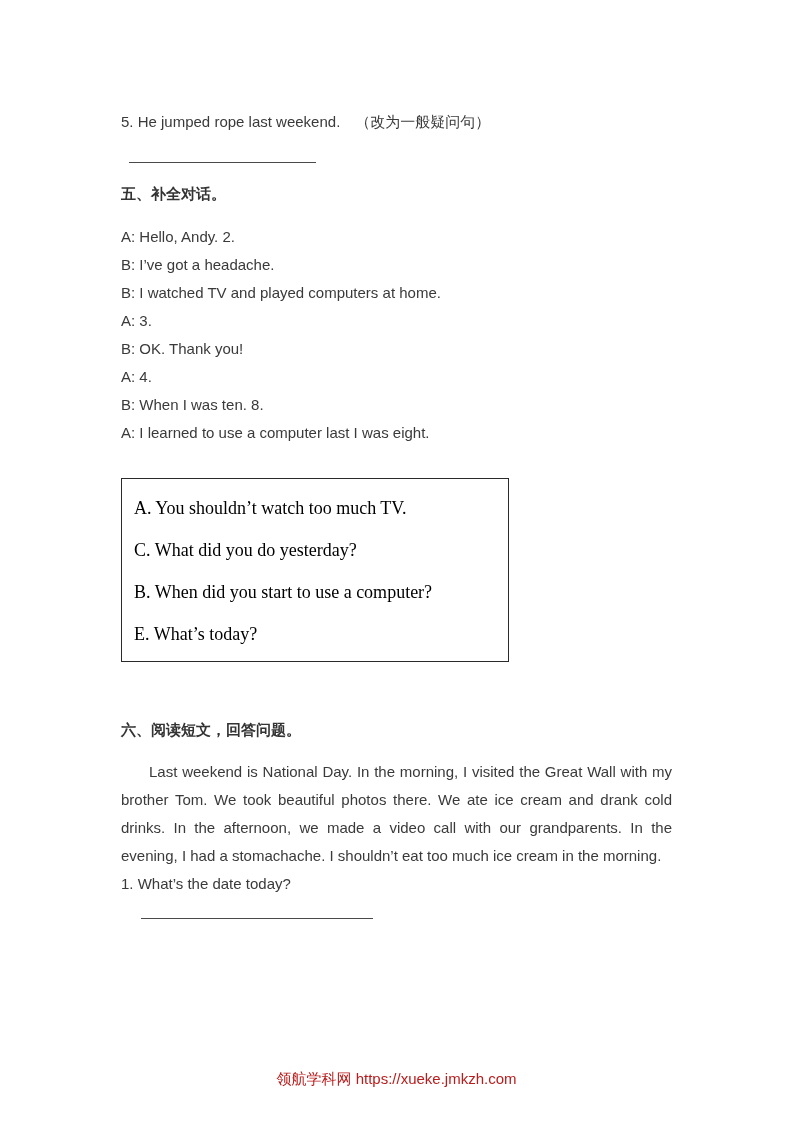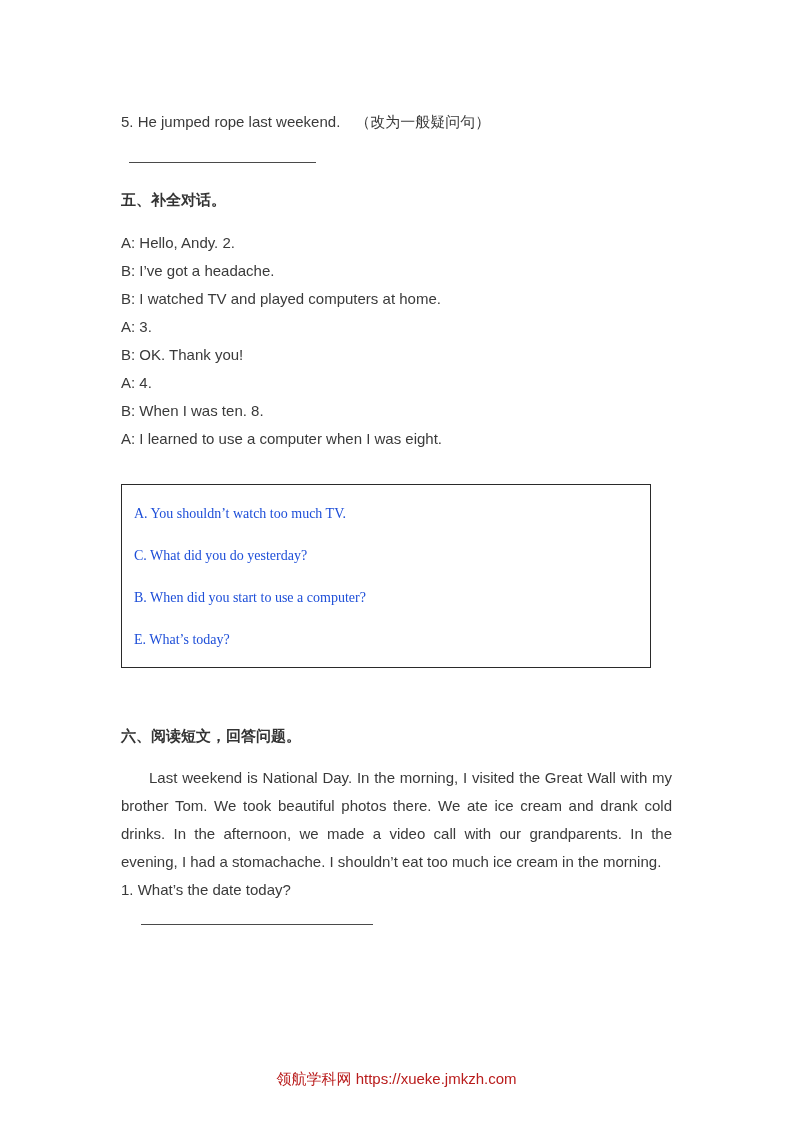--- a/index.html
+++ b/index.html
@@ -31,33 +31,33 @@
     width: 232px;
     margin: 20px 0 0 20px;
   }
   .section-heading {
     font-size: 15px;
     font-weight: bold;
     color: #333333;
     line-height: 22px;
     margin: 0;
   }
-  .heading-5 { margin-top: 26px; }
+  .heading-5 { margin-top: 20px; }
   .heading-6 { margin-top: 57px; }
   .dialog { margin-top: 18px; }
   .dialog p { margin: 0; }
   .options-box {
     margin-top: 31px;
-    width: 530px;
+    width: 388px;
     box-sizing: border-box;
     border: 1px solid #2a2a2a;
     padding: 8px 10px 6px 12px;
     font-family: "Liberation Serif", serif;
-    font-size: 14px;
-    color: #1d4ed8;
+    font-size: 18px;
+    color: #000000;
   }
   .option-line {
     line-height: 42px;
     white-space: nowrap;
   }
   .passage {
     margin: 17px 0 0 0;
     font-size: 15px;
     line-height: 28px;
     text-align: justify;
@@ -86,21 +86,21 @@
   <p class="section-heading heading-5">五、补全对话。</p>
 
   <div class="dialog">
     <p class="line">A: Hello, Andy. 2.</p>
     <p class="line">B: I’ve got a headache.</p>
     <p class="line">B: I watched TV and played computers at home.</p>
     <p class="line">A: 3.</p>
     <p class="line">B: OK. Thank you!</p>
     <p class="line">A: 4.</p>
     <p class="line">B: When I was ten. 8.</p>
-    <p class="line">A: I learned to use a computer when I was eight.</p>
+    <p class="line">A: I learned to use a computer last I was eight.</p>
   </div>
 
   <div class="options-box">
     <div class="option-line">A. You shouldn’t watch too much TV.</div>
     <div class="option-line">C. What did you do yesterday?</div>
     <div class="option-line">B. When did you start to use a computer?</div>
     <div class="option-line">E. What’s today?</div>
   </div>
 
   <p class="section-heading heading-6">六、阅读短文，回答问题。</p>

